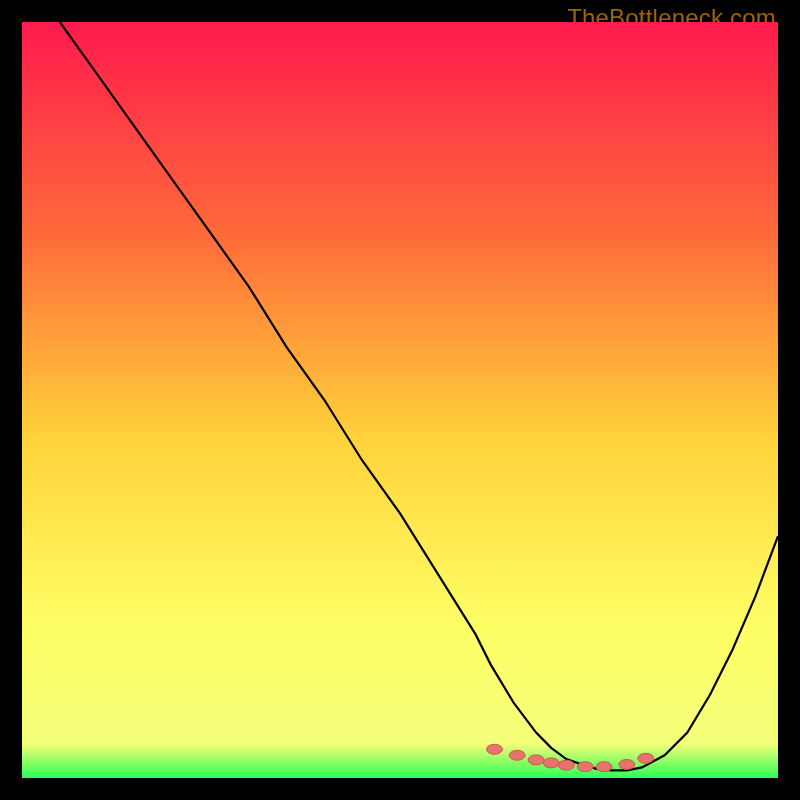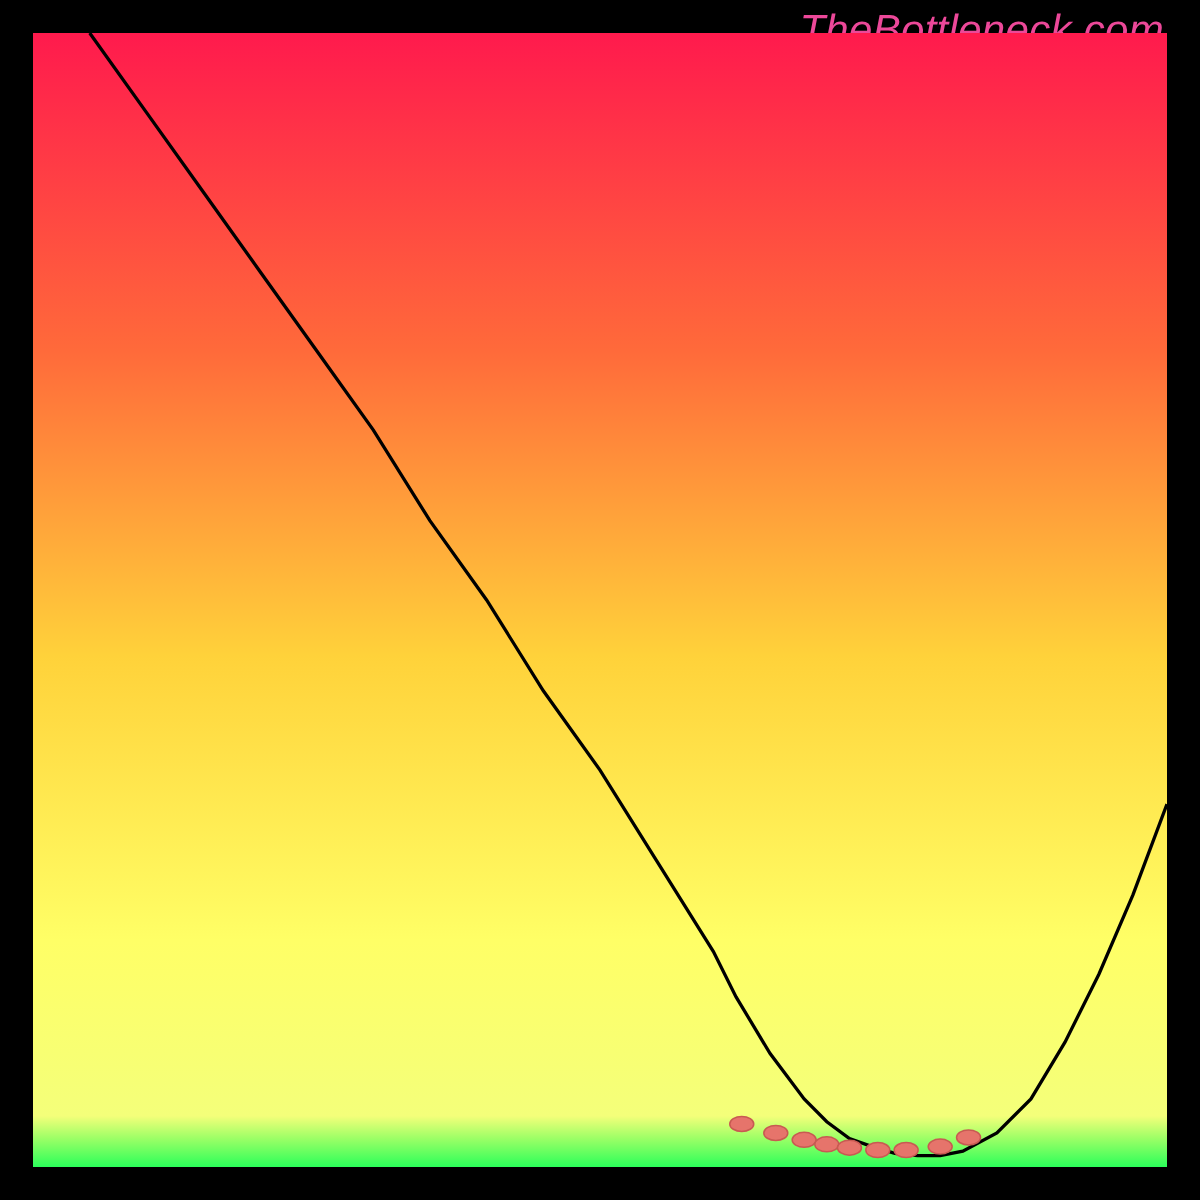--- a/index.html
+++ b/index.html
@@ -23,26 +23,25 @@
     position: absolute;
     left: 0;
     top: 0;
     width: 756px;
     height: 756px;
   }
   .watermark {
     position: absolute;
     top: 4px;
     right: 24px;
-    color: #ec4899;
-    font-size: 28px;
+    color: #a16207;
+    font-size: 24px;
     font-weight: 500;
     letter-spacing: 0.2px;
     user-select: none;
-    font-style: italic;
   }
 </style>
 </head>
 <body>
 
 <div class="watermark">TheBottleneck.com</div>
 
 <div class="frame">
   <svg class="plot" viewBox="0 0 756 756" preserveAspectRatio="none">
     <defs>

